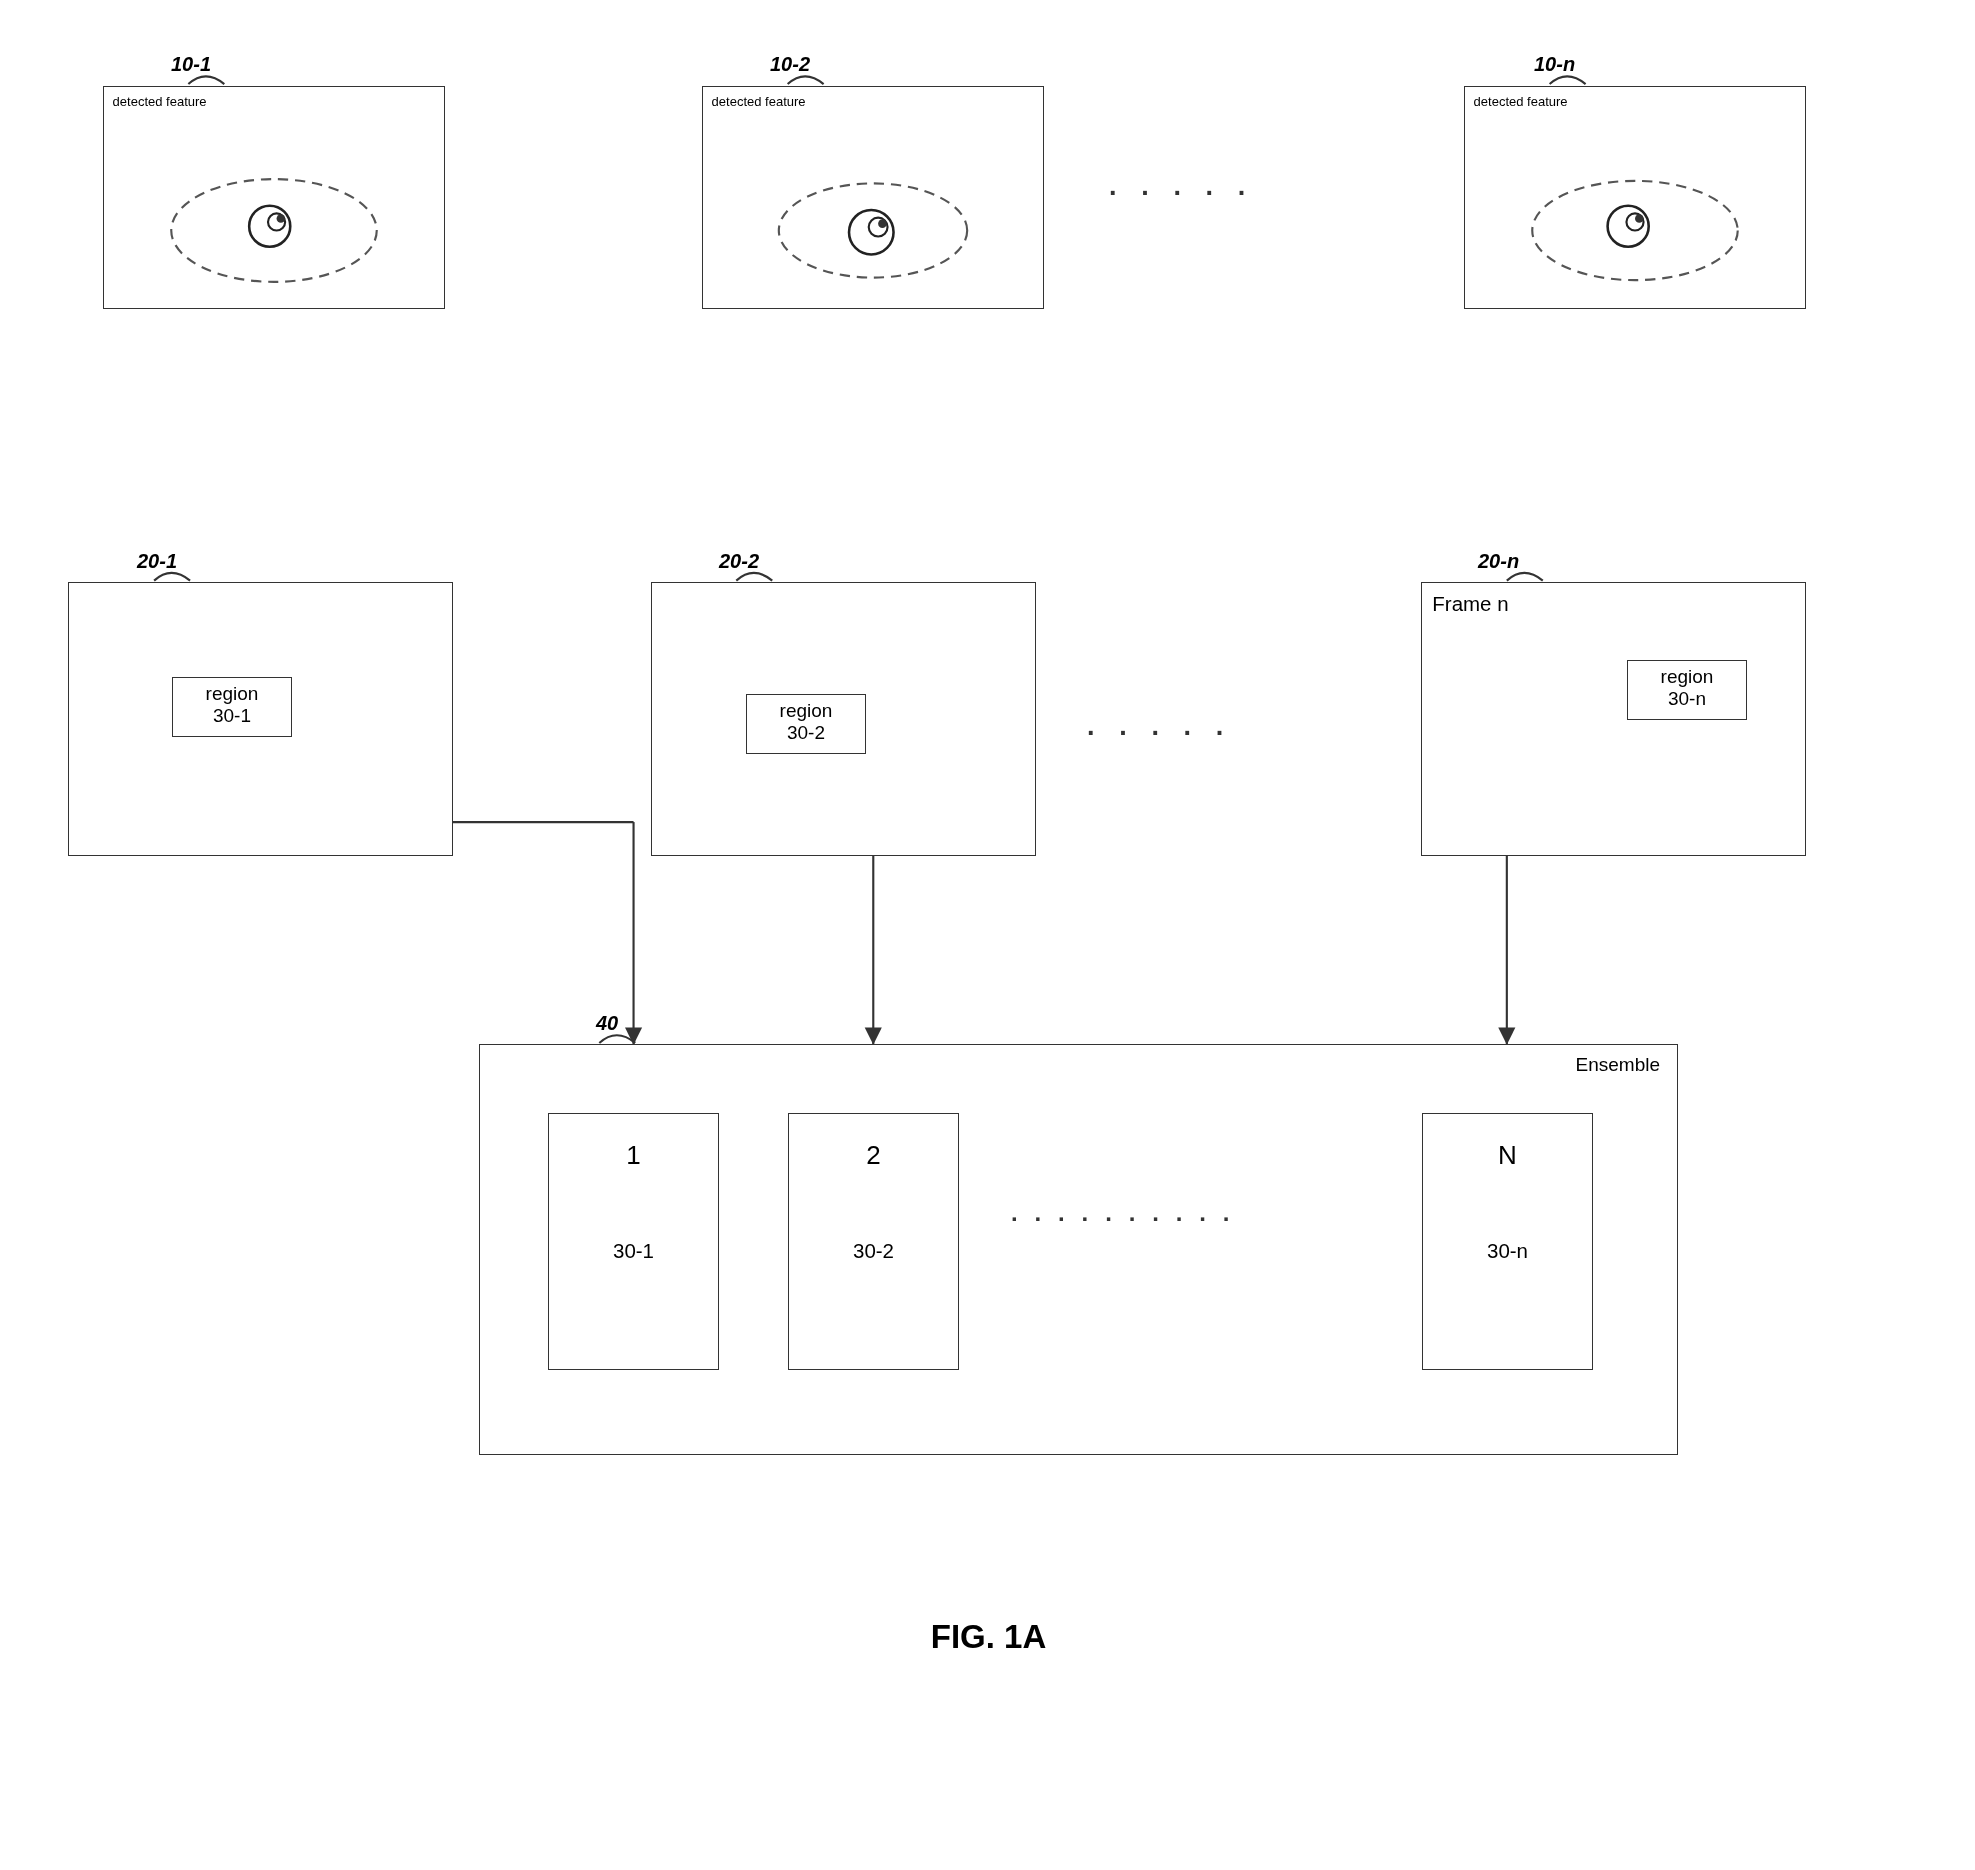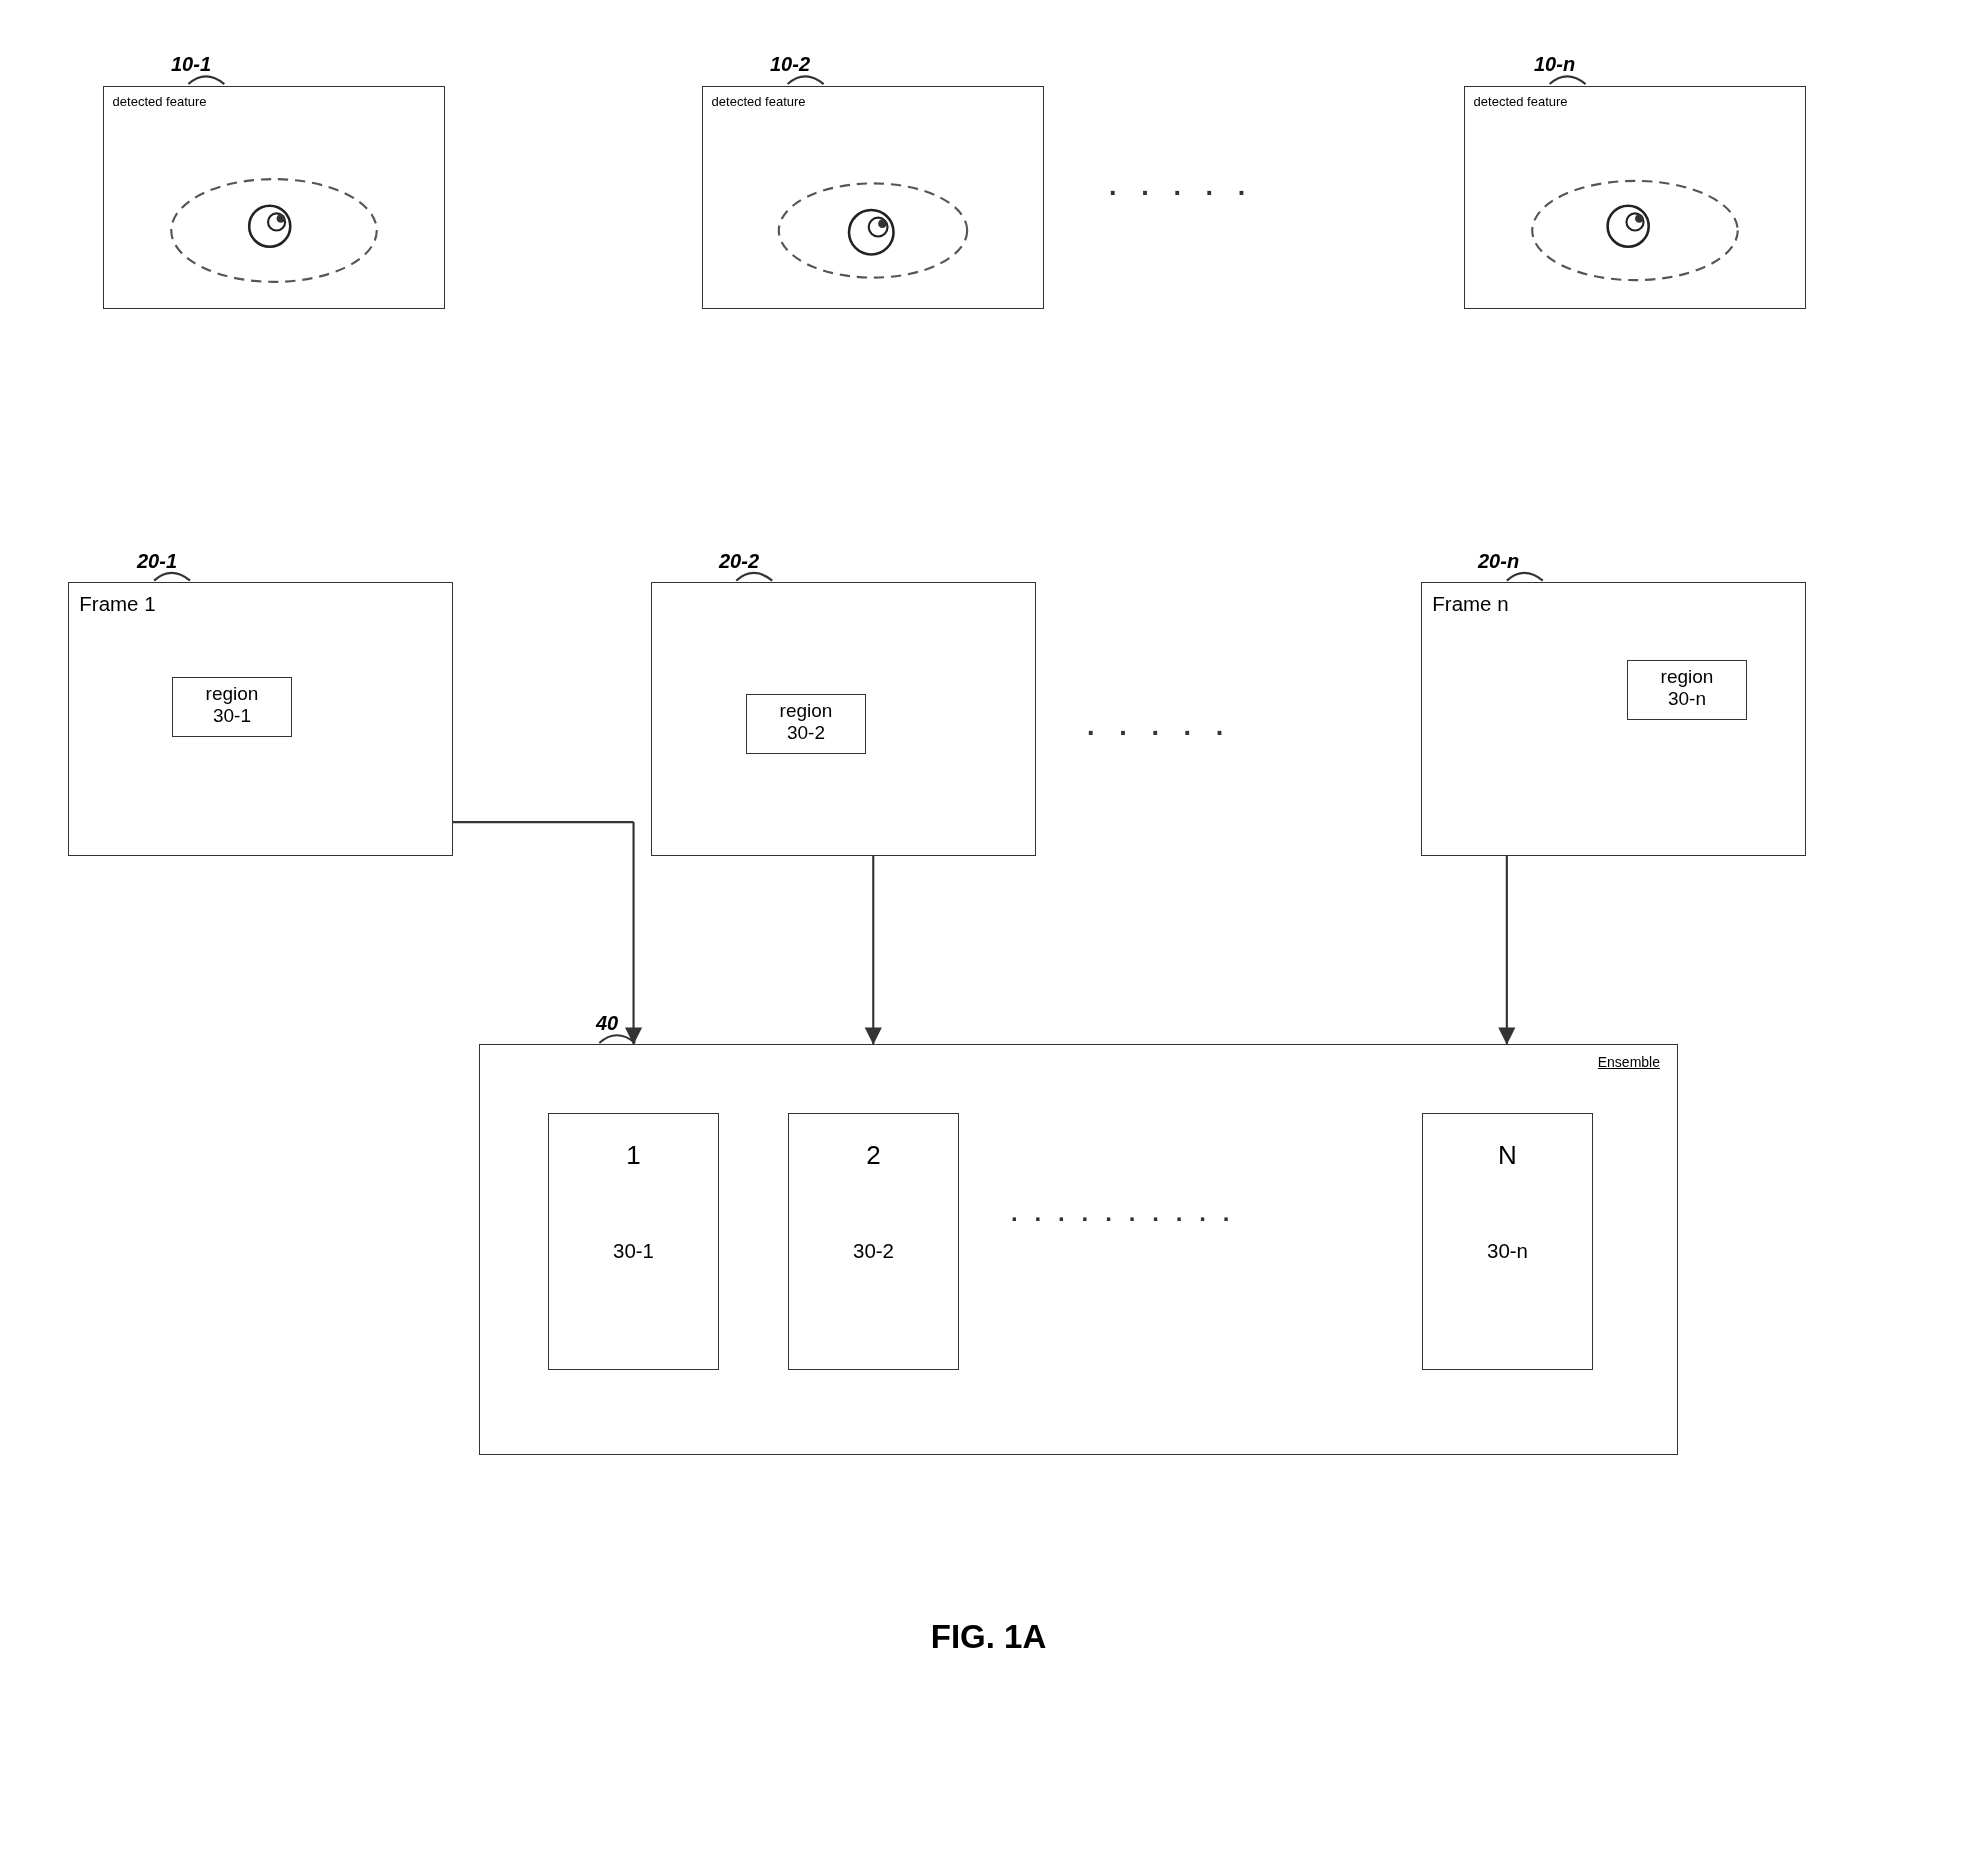--- a/index.html
+++ b/index.html
@@ -62,22 +62,21 @@
 
     
     .ensemble-box {
       position: absolute;
       border: 1.7px solid #333;
       background: #fff;
     }
 
     .ensemble-label {
       position: absolute;
-      font-size: 14px;
-      text-decoration: underline;
+      font-size: 19px;
     }
 
     .ensemble-item {
       position: absolute;
       border: 1.7px solid #333;
       background: #fff;
       text-align: center;
       font-size: 22px;
     }
 
@@ -179,21 +178,20 @@
       <circle cx="132" cy="75" r="24" fill="none" stroke="#222" stroke-width="3"></circle>
       <circle cx="140" cy="70" r="10" fill="none" stroke="#222" stroke-width="2.5"></circle>
       <circle cx="145" cy="66" r="5" fill="#333"></circle>
     </svg>
   </div>
 
   <div class="dots" style="left:1109px; top:171px; font-size:27px; letter-spacing:8.6px;">. . . . .</div>
 
   <div class="box-label" style="left:137px; top:550px;">20-1</div>
   <div class="frame-box" style="left:68px; top:582px; width:385px; height:274px;">
-    <div class="frame-title">Frame 1</div>
     <div class="region-box" style="left:103px; top:94px; width:120px; height:60px;">
       <span>region<br>30-1</span>
     </div>
   </div>
 
   <div class="box-label" style="left:719px; top:550px;">20-2</div>
   <div class="frame-box" style="left:651px; top:582px; width:385px; height:274px;">
     <div class="region-box" style="left:94px; top:111px; width:120px; height:60px;">
       <span>region<br>30-2</span>
     </div>

